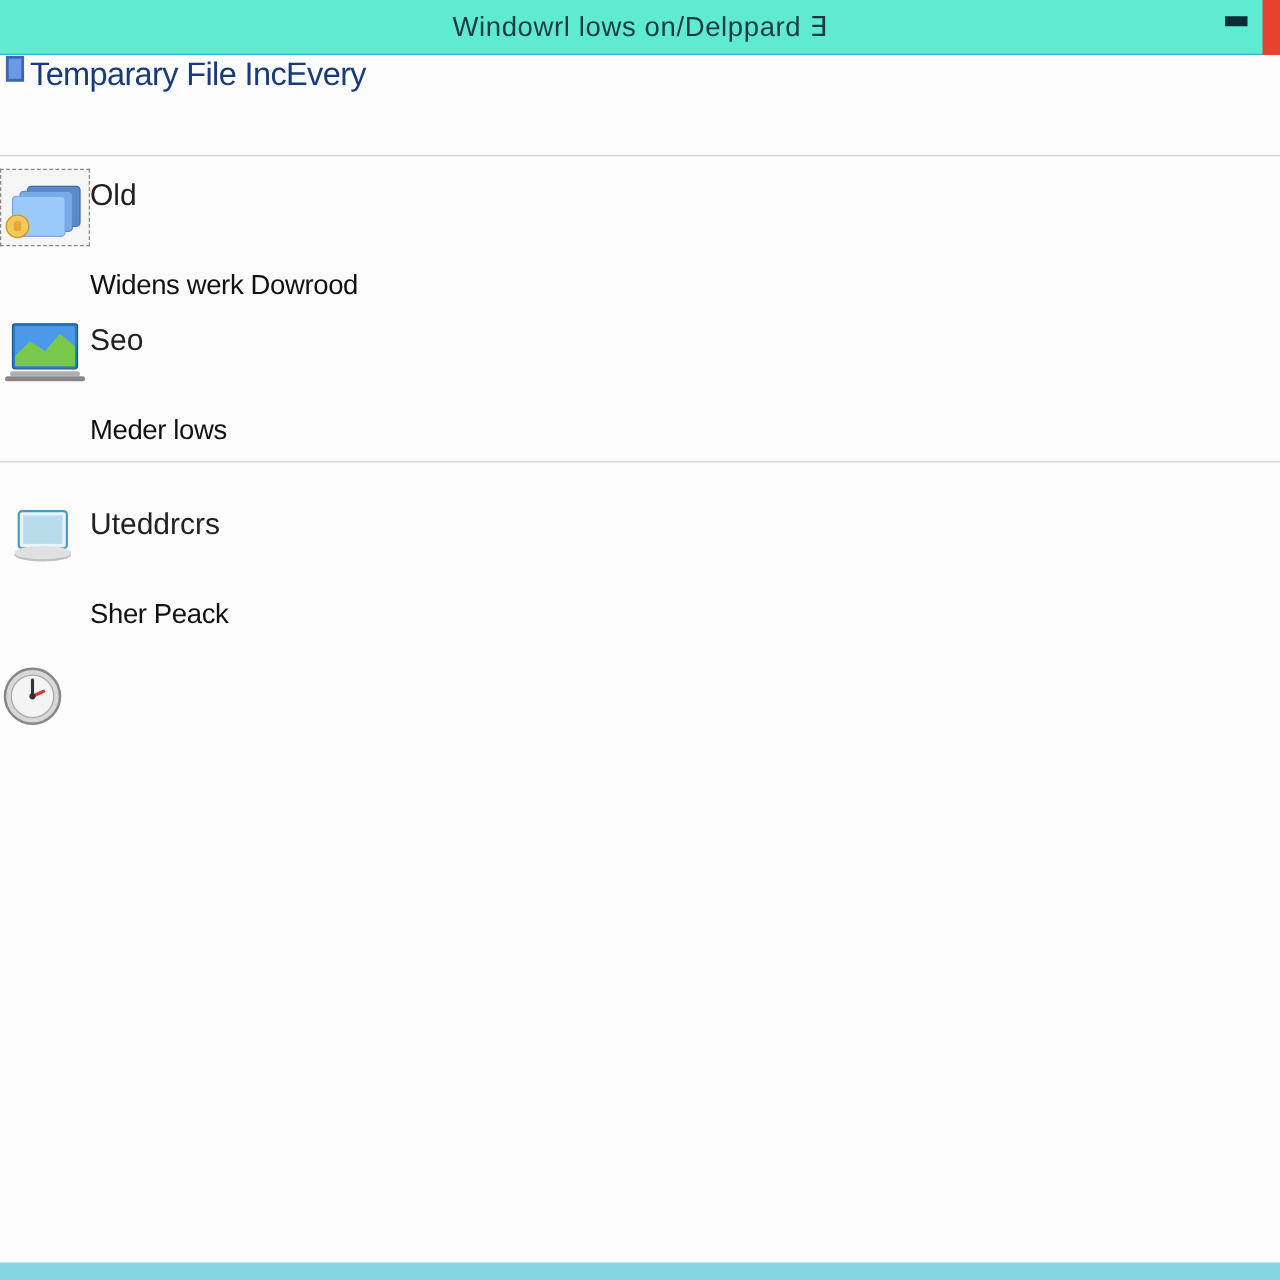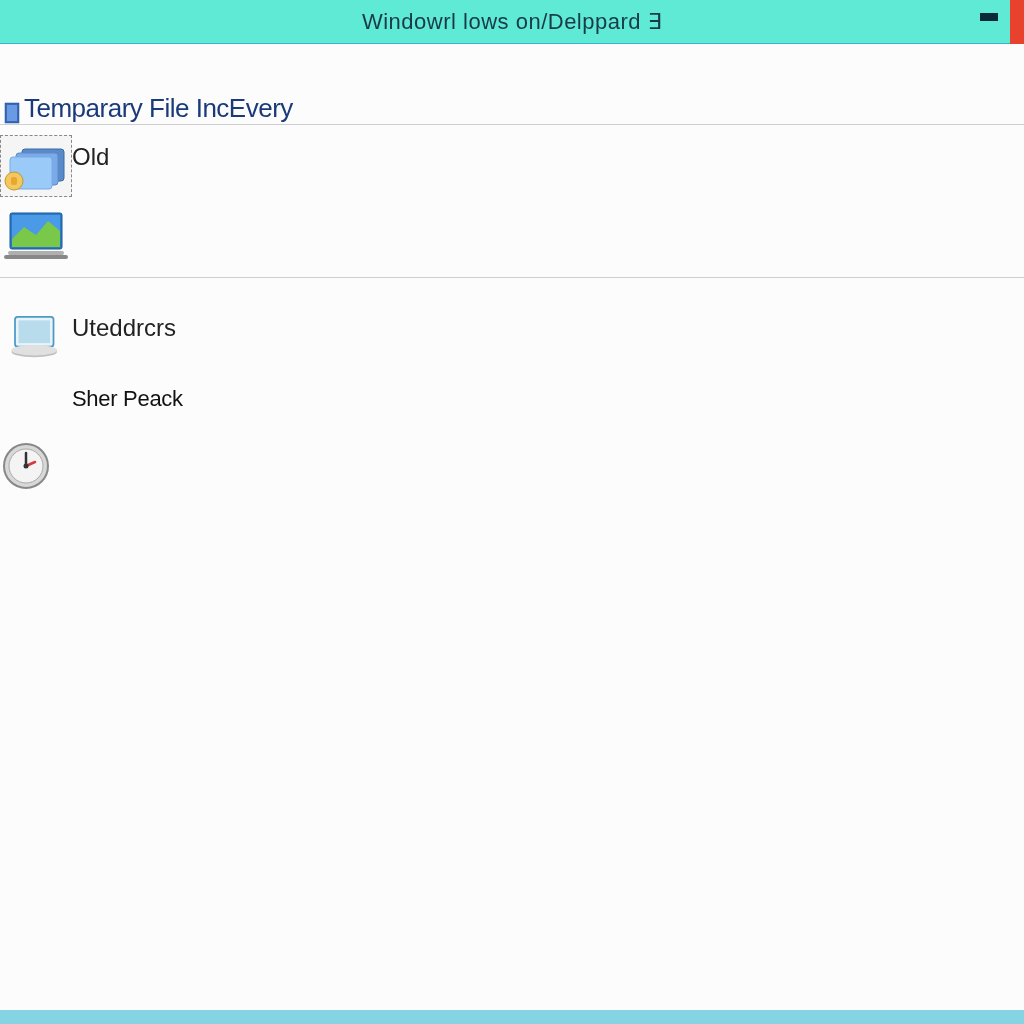--- a/index.html
+++ b/index.html
@@ -60,21 +60,21 @@
     }
     .content {
       flex: 1;
       background: #fcfcfc;
       display: flex;
       flex-direction: column;
     }
     .header-row {
       height: 80px;
       display: flex;
-      align-items: flex-end;
+      align-items: flex-start;
       padding-left: 4px;
     }
     .header-icon {
       width: 16px;
       height: 22px;
       margin-right: 4px;
     }
     .header-title {
       font-size: 26px;
       color: #1a3a7a;
@@ -166,33 +166,38 @@
         <svg viewBox="0 0 64 54" width="64" height="54">
           <rect x="18" y="10" width="42" height="32" rx="3" fill="#5a8ac8" stroke="#3a6aa8" stroke-width="1"></rect>
           <rect x="12" y="14" width="42" height="32" rx="3" fill="#7aaae8" stroke="#5a8ac8" stroke-width="1"></rect>
           <rect x="6" y="18" width="42" height="32" rx="3" fill="#9acaf8" stroke="#7aaae8" stroke-width="1"></rect>
           <circle cx="10" cy="42" r="9" fill="#f4c860" stroke="#c89820" stroke-width="1"></circle>
           <rect x="7" y="38" width="6" height="8" rx="2" fill="#e8a830"></rect>
         </svg>
       </div>
       <div class="item-text">
         <span class="item-title">Old</span>
+        <span class="item-sub">Widens werk Dowrood</span>
       </div>
     </div>
 
     <div class="item">
       <div class="item-icon-wrap">
         <svg viewBox="0 0 64 54" width="64" height="54">
           <rect x="6" y="4" width="52" height="36" rx="2" fill="#2a7ac8" stroke="#1a5a98" stroke-width="1"></rect>
           <rect x="8" y="6" width="48" height="32" fill="#4a9ae8"></rect>
           <polygon points="8,30 20,18 32,26 44,12 56,22 56,38 8,38" fill="#7ac84a"></polygon>
           <rect x="4" y="42" width="56" height="4" rx="2" fill="#b0b0b0"></rect>
           <rect x="0" y="46" width="64" height="4" rx="2" fill="#888"></rect>
         </svg>
       </div>
+      <div class="item-text">
+        <span class="item-title">Seo</span>
+        <span class="item-sub">Meder lows</span>
+      </div>
     </div>
   </div>
 
   <div class="section-b">
     <div class="item">
       <div class="item-icon-wrap">
         <svg viewBox="0 0 64 54" width="56" height="48">
           <rect x="8" y="4" width="44" height="34" rx="3" fill="#e8f4fa" stroke="#4a9ac8" stroke-width="2"></rect>
           <rect x="12" y="8" width="36" height="26" fill="#b8dcec"></rect>
           <ellipse cx="30" cy="44" rx="26" ry="6" fill="#c0c0c0"></ellipse>

